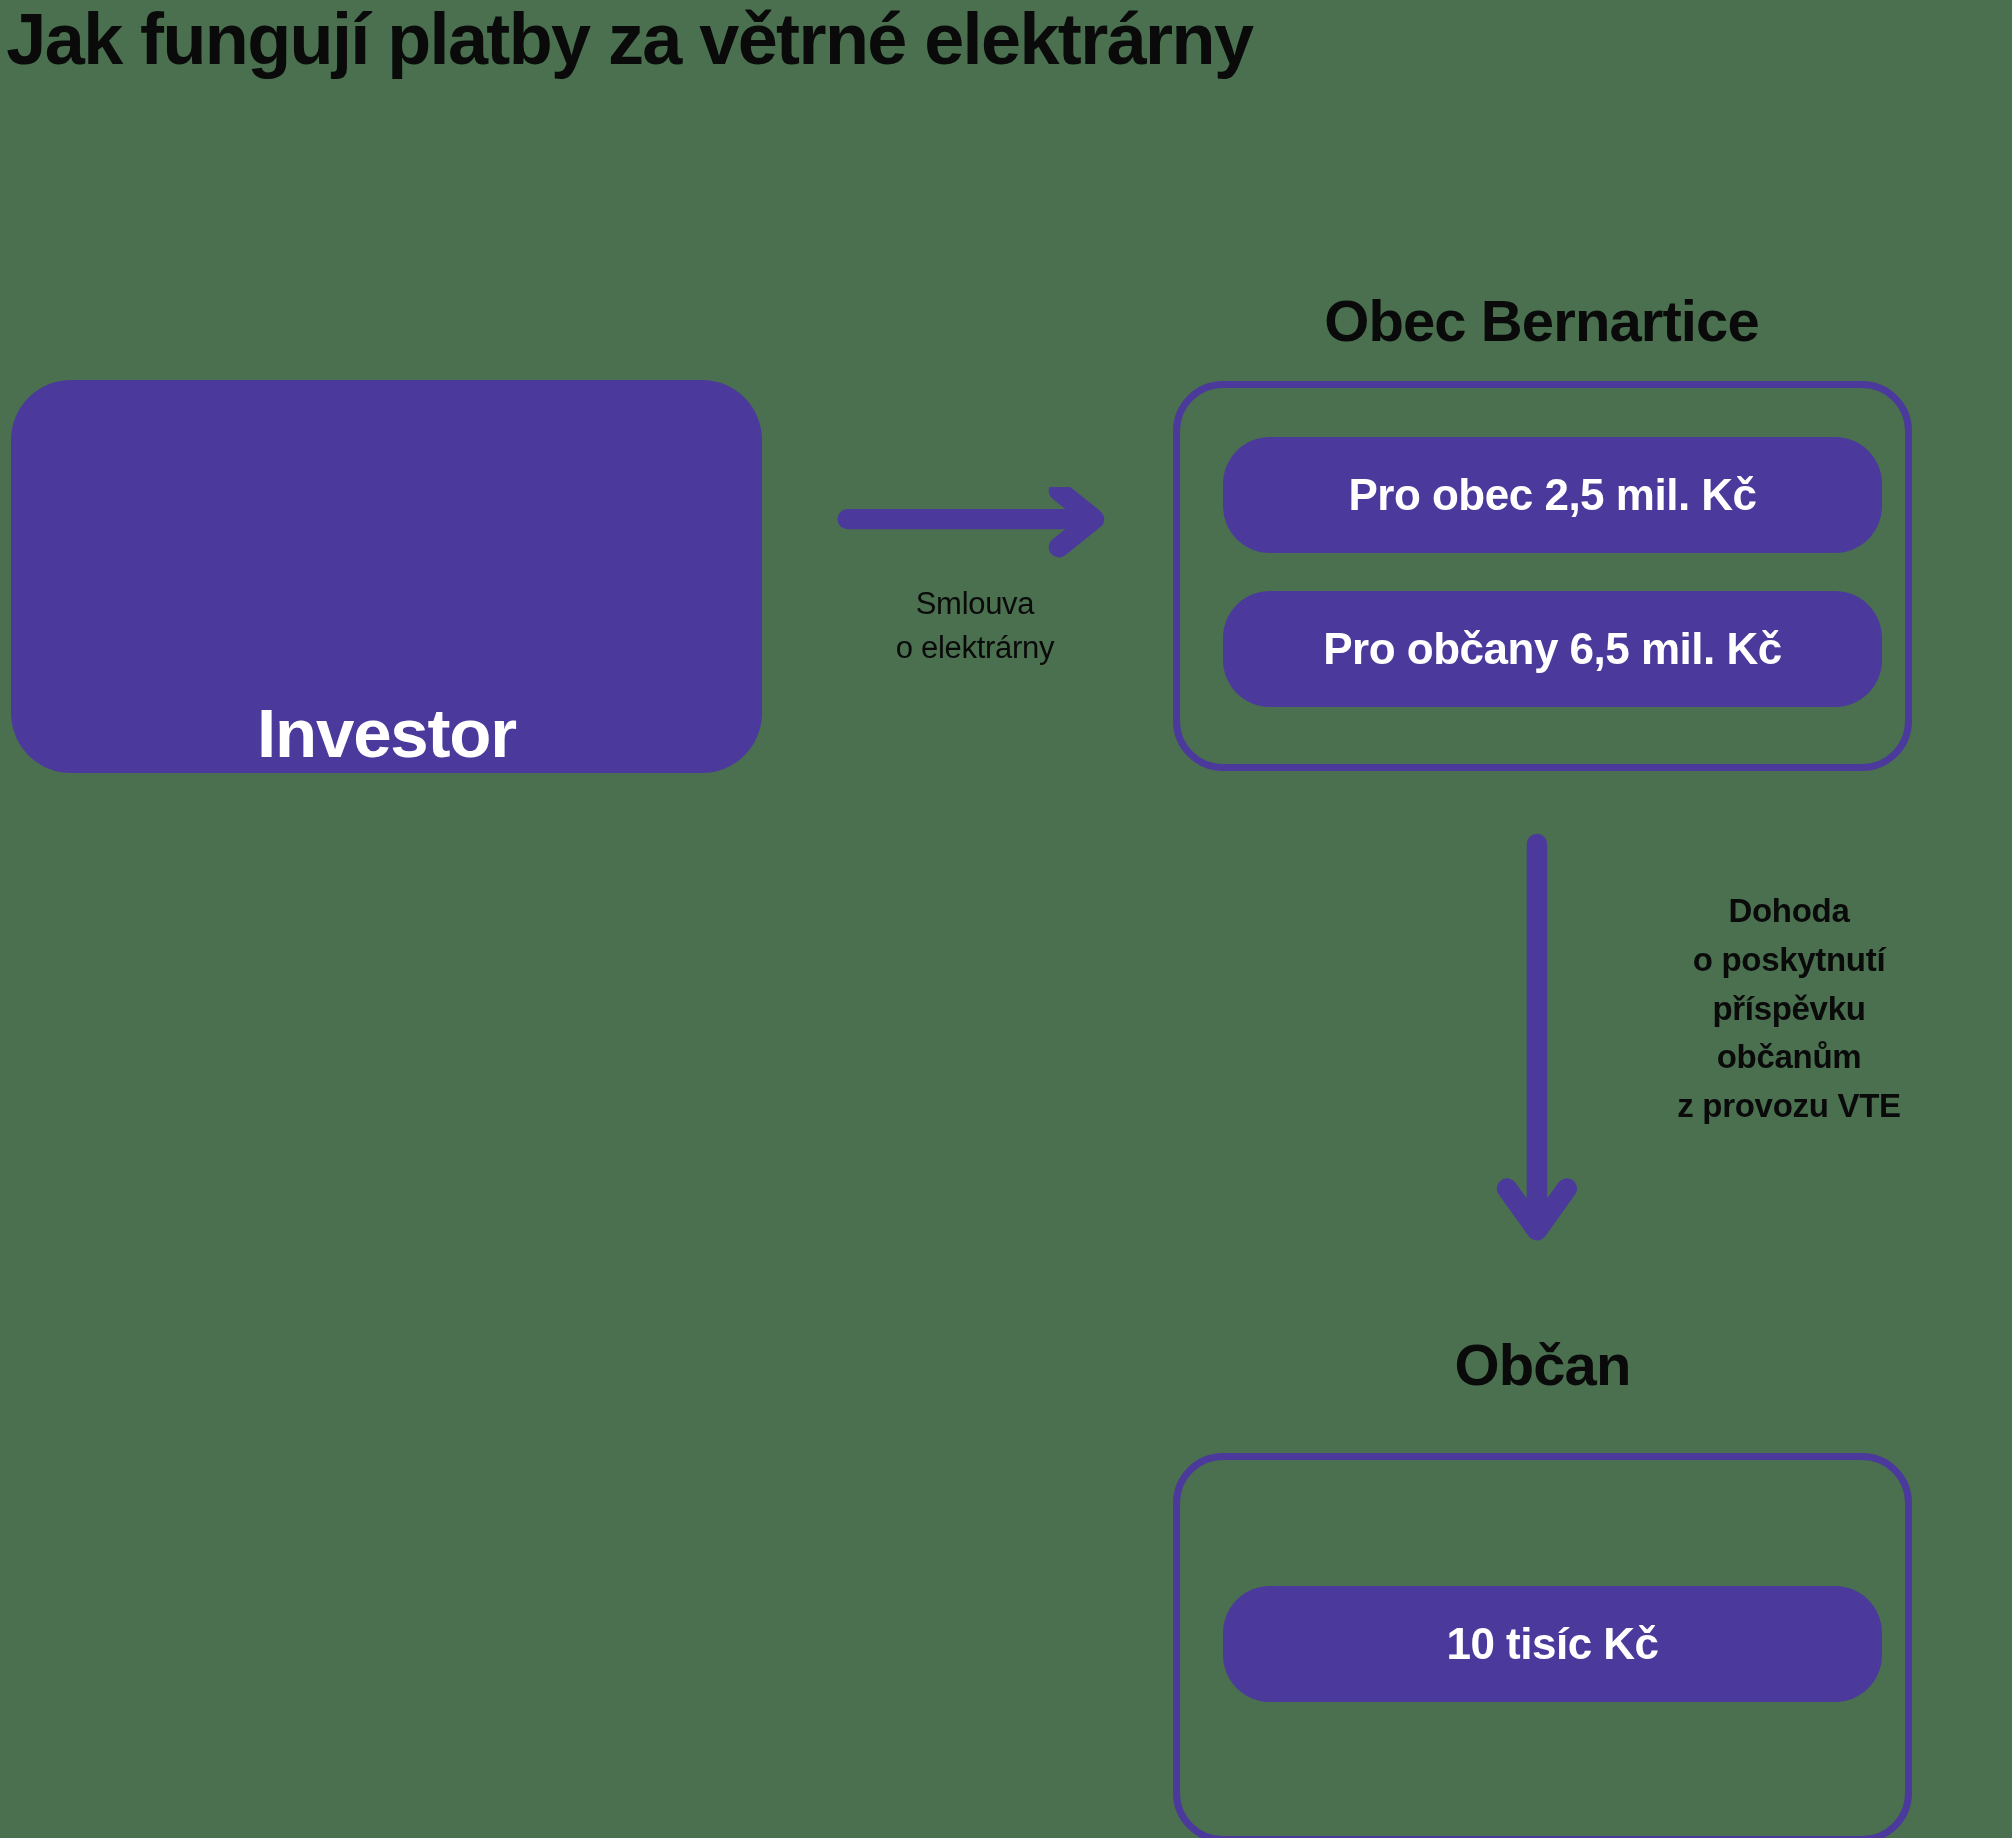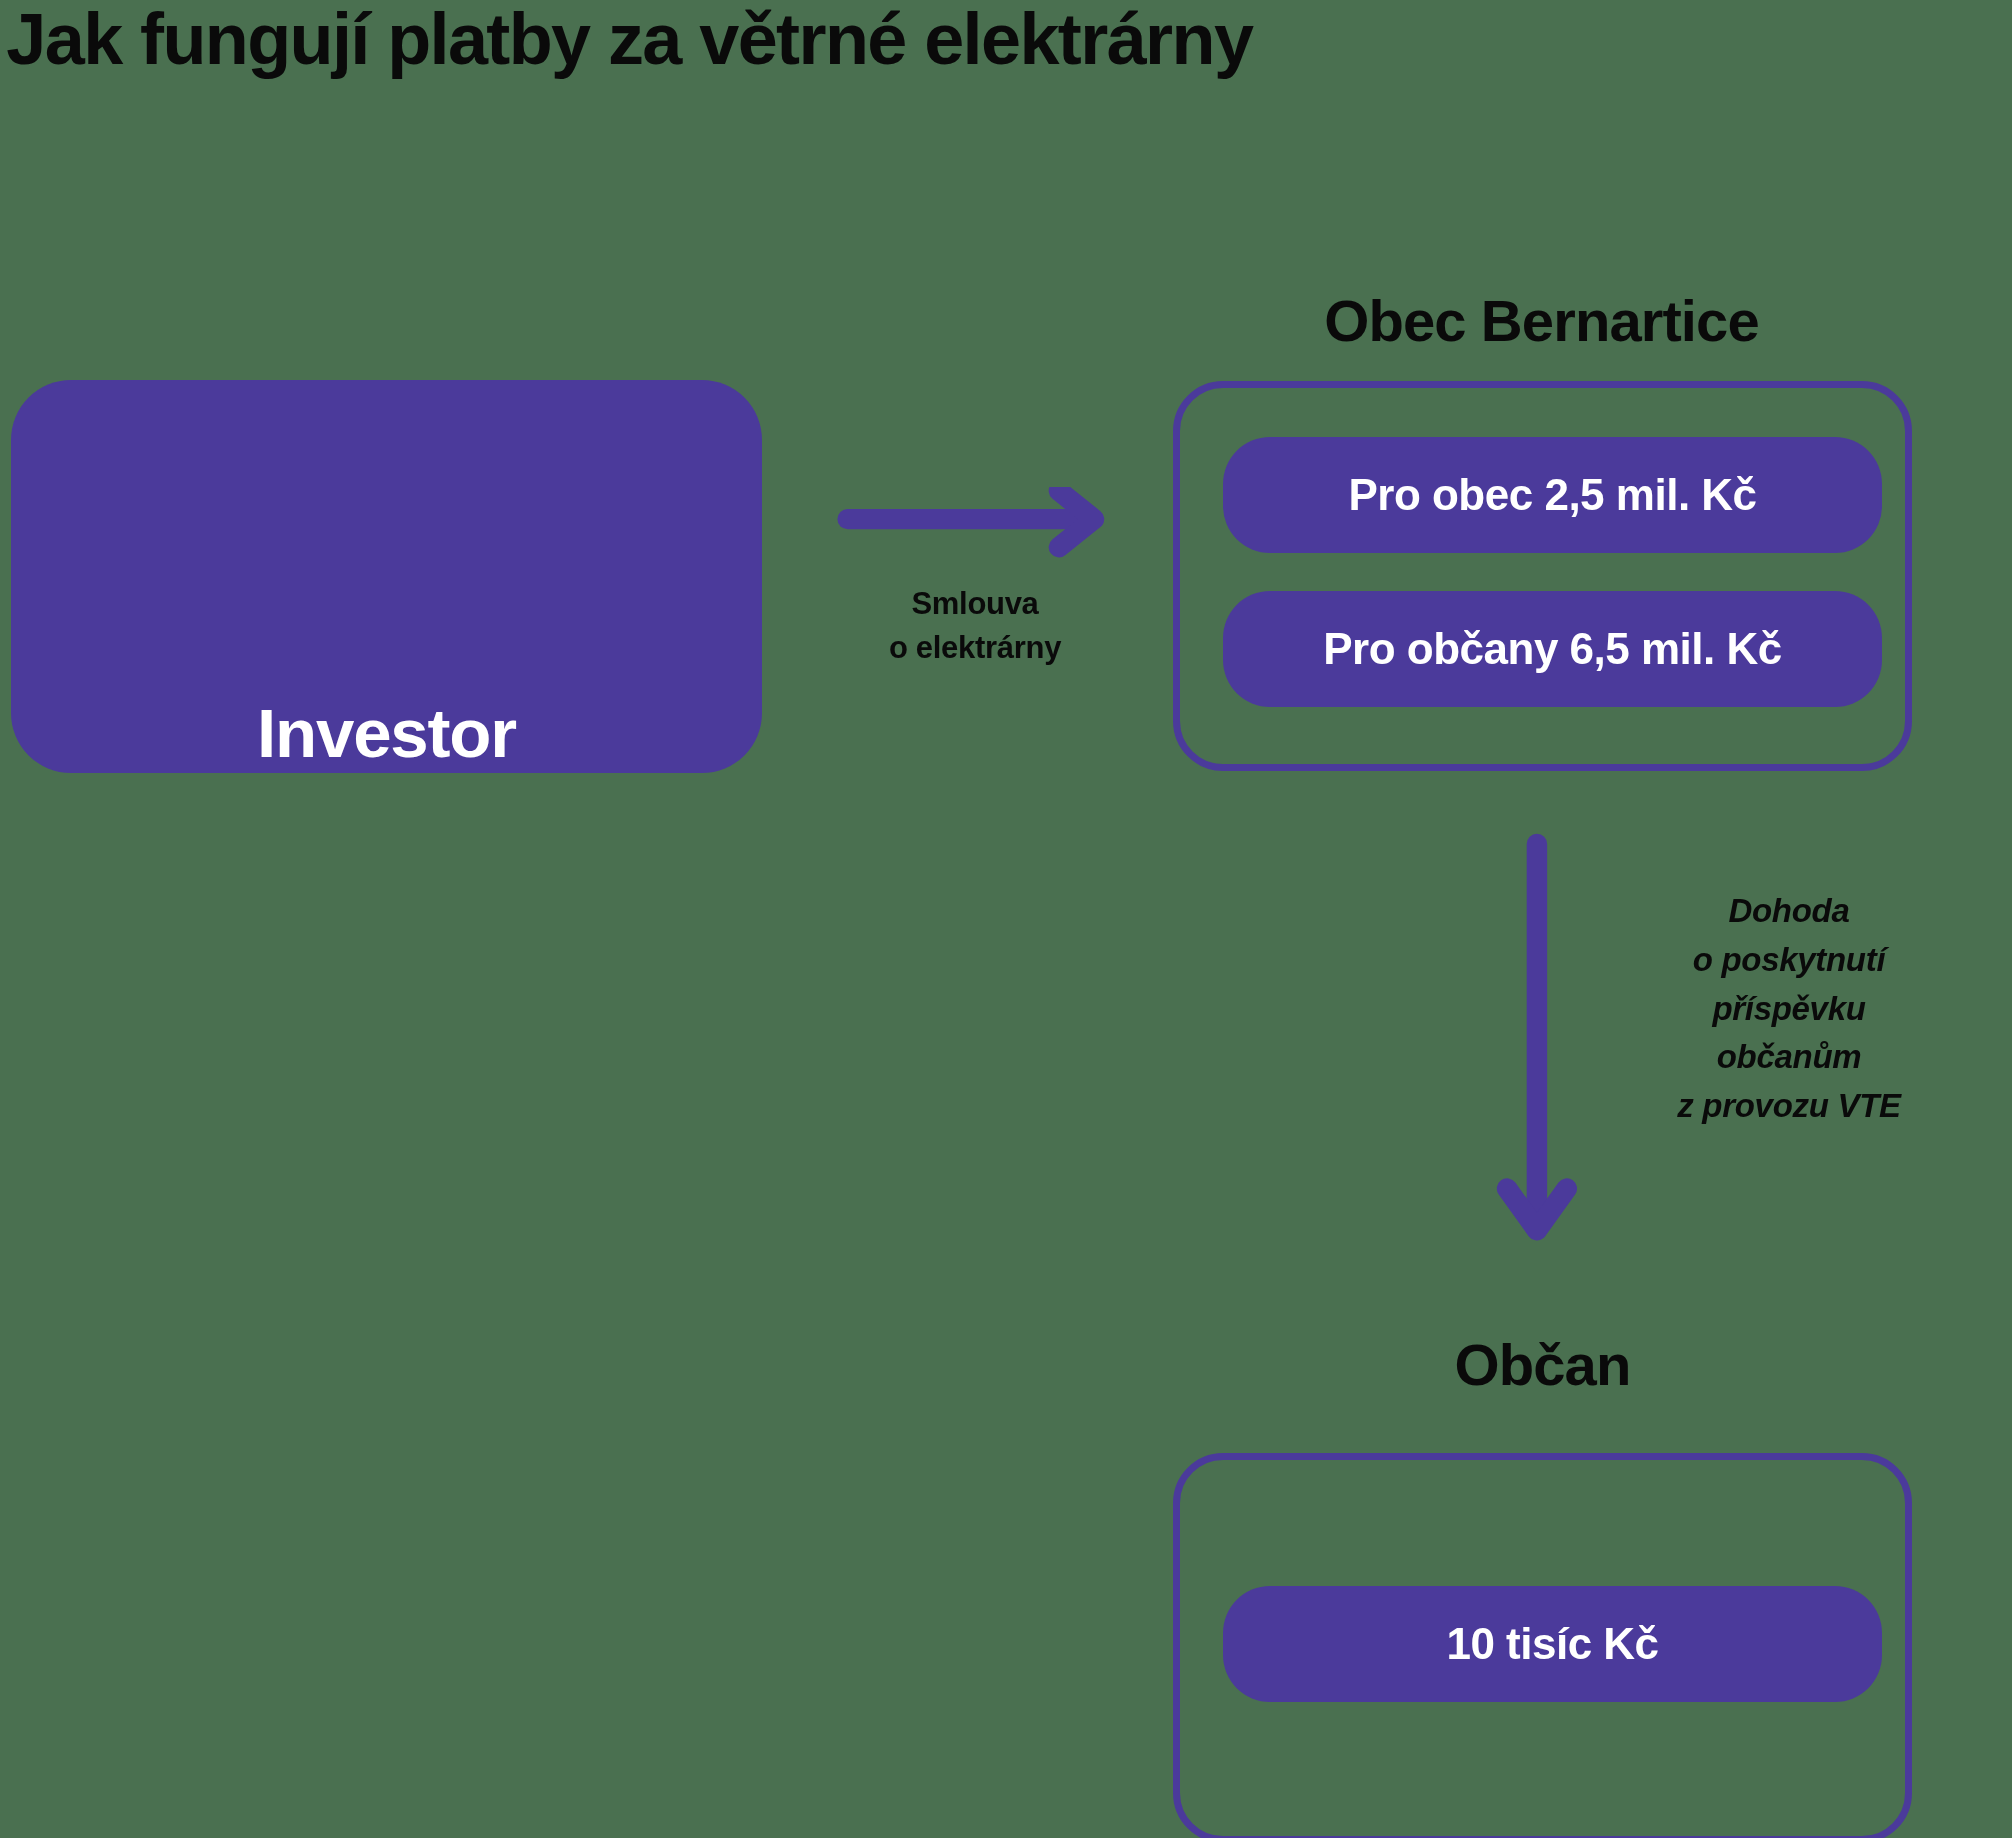--- a/index.html
+++ b/index.html
@@ -59,21 +59,21 @@
     height: 72px;
   }
   .h-arrow-caption {
     position: absolute;
     left: 818px;
     top: 582px;
     width: 314px;
     text-align: center;
     color: #0a0a0a;
     font-size: 31px;
-    font-weight: 700;
+    font-weight: 400;
     line-height: 1.42;
     letter-spacing: -0.3px;
   }
 
   
   .obec-heading {
     position: absolute;
     left: 1173px;
     top: 239px;
     width: 737px;
@@ -137,21 +137,20 @@
     position: absolute;
     left: 1616px;
     top: 887px;
     width: 346px;
     text-align: center;
     color: #0a0a0a;
     font-size: 33px;
     font-weight: 700;
     line-height: 1.48;
     letter-spacing: -0.3px;
-    font-style: italic;
   }
 
   
   .obcan-heading {
     position: absolute;
     left: 1173px;
     top: 1303px;
     width: 739px;
     text-align: center;
     color: #0a0a0a;

